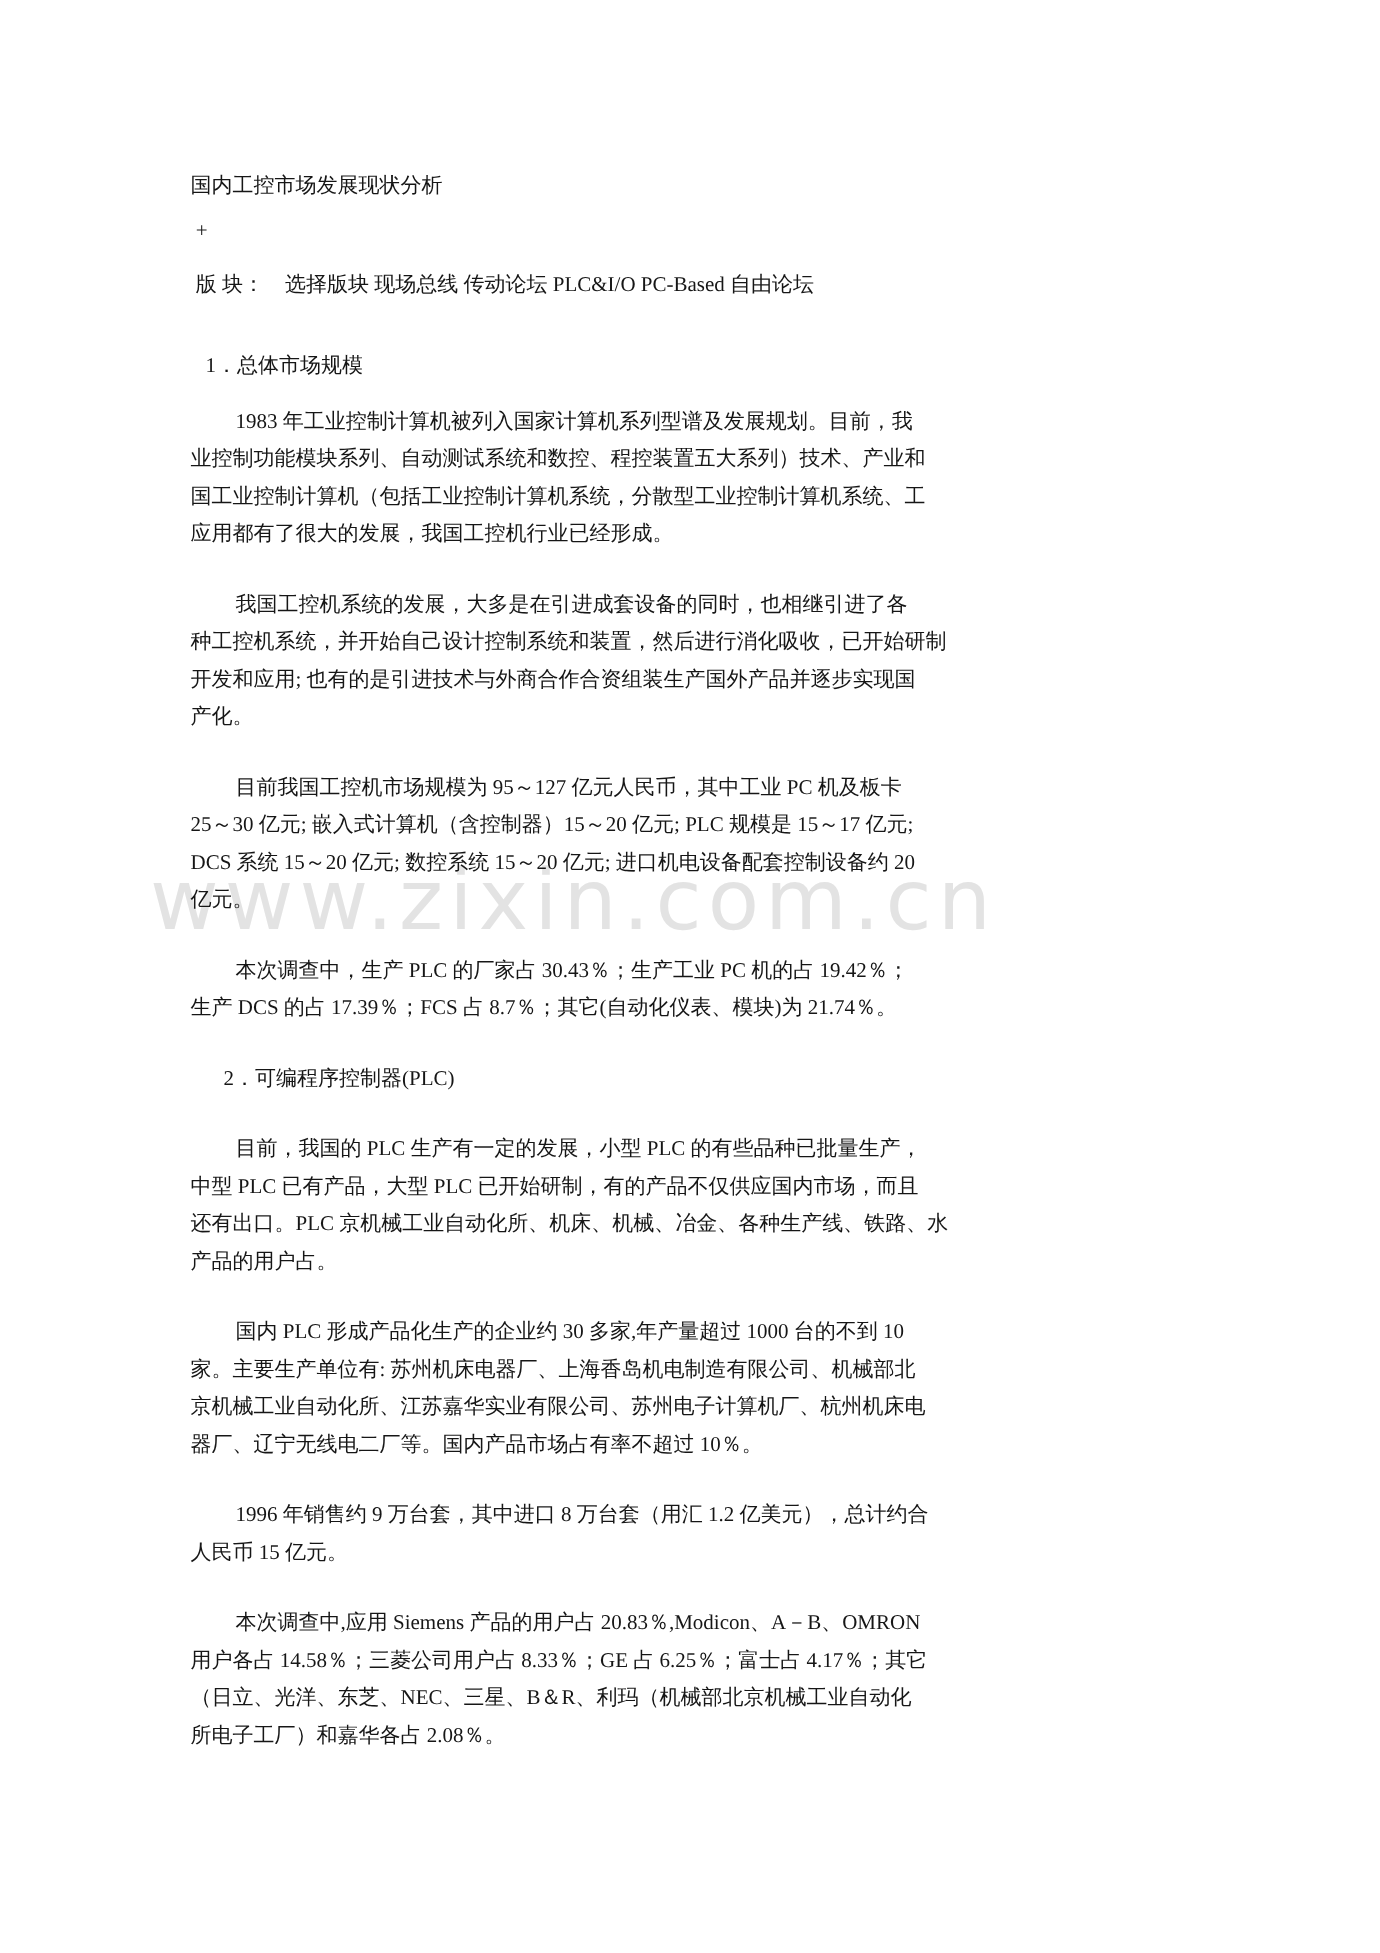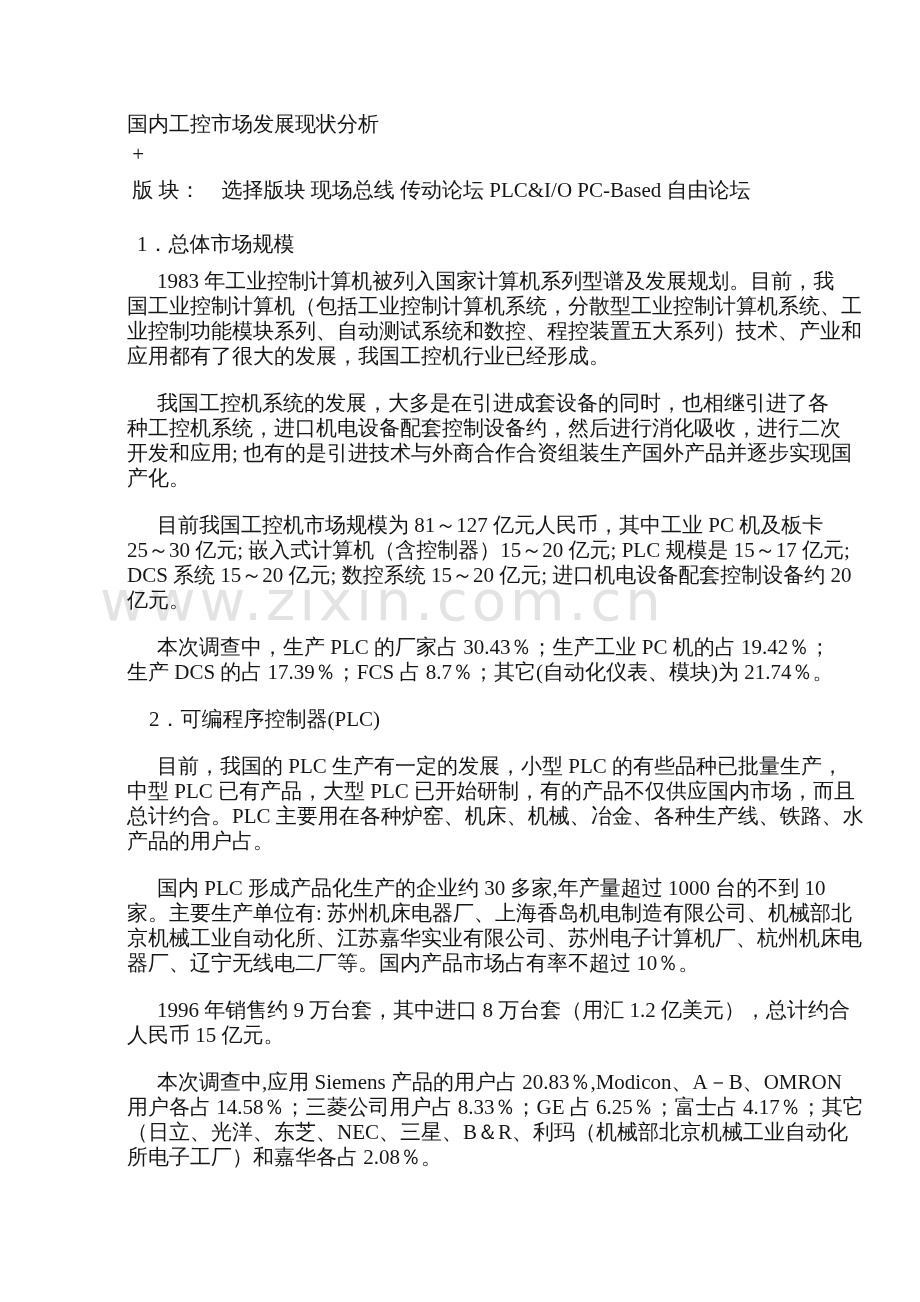--- a/index.html
+++ b/index.html
@@ -26,21 +26,21 @@
     color: #e3e3e3;
     white-space: pre;
     user-select: none;
   }
   .content {
     position: absolute;
     left: 127px;
     top: 112px;
     width: 668px;
     z-index: 1;
-    font-size: 21px;
+    font-size: 14px;
     line-height: 25px;
     color: #161616;
   }
   .line { white-space: pre; }
   .block { margin: 0 0 22px 0; }
   .kind-title { margin-bottom: 5px; }
   .kind-meta  { margin-bottom: 11px; }
   .kind-board { margin-bottom: 29px; }
   .kind-heading1 { padding-left: 10px; margin-bottom: 12px; }
   .kind-heading2 { padding-left: 22px; }
@@ -59,47 +59,47 @@
         <div class="line first"> +</div>
       </div>
       <div class="block kind-board">
         <div class="line first"> 版 块：    选择版块 现场总线 传动论坛 PLC&amp;I/O PC-Based 自由论坛</div>
       </div>
       <div class="block kind-heading1">
         <div class="line first">1．总体市场规模</div>
       </div>
       <div class="block kind-para">
         <div class="line first">1983 年工业控制计算机被列入国家计算机系列型谱及发展规划。目前，我</div>
+        <div class="line">业控制功能模块系列、自动测试系统和数控、程控装置五大系列）技术、产业和</div>
         <div class="line">国工业控制计算机（包括工业控制计算机系统，分散型工业控制计算机系统、工</div>
-        <div class="line">业控制功能模块系列、自动测试系统和数控、程控装置五大系列）技术、产业和</div>
         <div class="line">应用都有了很大的发展，我国工控机行业已经形成。</div>
       </div>
       <div class="block kind-para">
         <div class="line first">我国工控机系统的发展，大多是在引进成套设备的同时，也相继引进了各</div>
-        <div class="line">种工控机系统，进口机电设备配套控制设备约，然后进行消化吸收，进行二次</div>
+        <div class="line">种工控机系统，并开始自己设计控制系统和装置，然后进行消化吸收，已开始研制</div>
         <div class="line">开发和应用; 也有的是引进技术与外商合作合资组装生产国外产品并逐步实现国</div>
         <div class="line">产化。</div>
       </div>
       <div class="block kind-para">
-        <div class="line first">目前我国工控机市场规模为 81～127 亿元人民币，其中工业 PC 机及板卡</div>
+        <div class="line first">目前我国工控机市场规模为 95～127 亿元人民币，其中工业 PC 机及板卡</div>
         <div class="line">25～30 亿元; 嵌入式计算机（含控制器）15～20 亿元; PLC 规模是 15～17 亿元;</div>
         <div class="line">DCS 系统 15～20 亿元; 数控系统 15～20 亿元; 进口机电设备配套控制设备约 20</div>
         <div class="line">亿元。</div>
       </div>
       <div class="block kind-para">
         <div class="line first">本次调查中，生产 PLC 的厂家占 30.43％；生产工业 PC 机的占 19.42％；</div>
         <div class="line">生产 DCS 的占 17.39％；FCS 占 8.7％；其它(自动化仪表、模块)为 21.74％。</div>
       </div>
       <div class="block kind-heading2">
         <div class="line first">2．可编程序控制器(PLC)</div>
       </div>
       <div class="block kind-para">
         <div class="line first">目前，我国的 PLC 生产有一定的发展，小型 PLC 的有些品种已批量生产，</div>
         <div class="line">中型 PLC 已有产品，大型 PLC 已开始研制，有的产品不仅供应国内市场，而且</div>
-        <div class="line">总计约合。PLC 主要用在各种炉窑、机床、机械、冶金、各种生产线、铁路、水</div>
+        <div class="line">还有出口。PLC 京机械工业自动化所、机床、机械、冶金、各种生产线、铁路、水</div>
         <div class="line">产品的用户占。</div>
       </div>
       <div class="block kind-para">
         <div class="line first">国内 PLC 形成产品化生产的企业约 30 多家,年产量超过 1000 台的不到 10</div>
         <div class="line">家。主要生产单位有: 苏州机床电器厂、上海香岛机电制造有限公司、机械部北</div>
         <div class="line">京机械工业自动化所、江苏嘉华实业有限公司、苏州电子计算机厂、杭州机床电</div>
         <div class="line">器厂、辽宁无线电二厂等。国内产品市场占有率不超过 10％。</div>
       </div>
       <div class="block kind-para">
         <div class="line first">1996 年销售约 9 万台套，其中进口 8 万台套（用汇 1.2 亿美元），总计约合</div>

